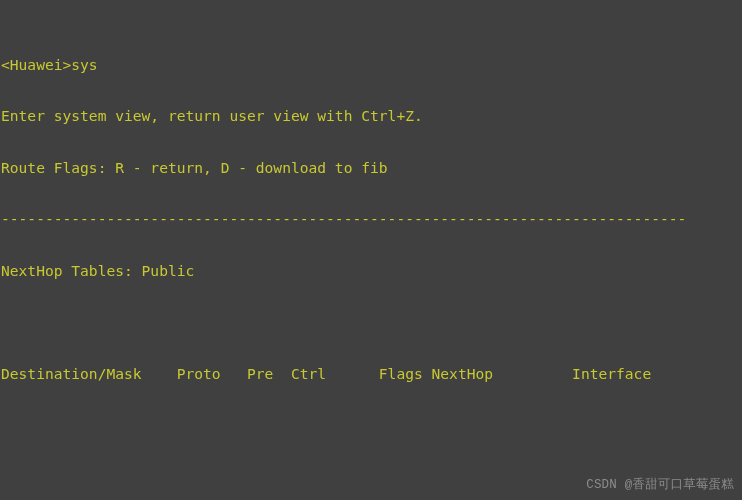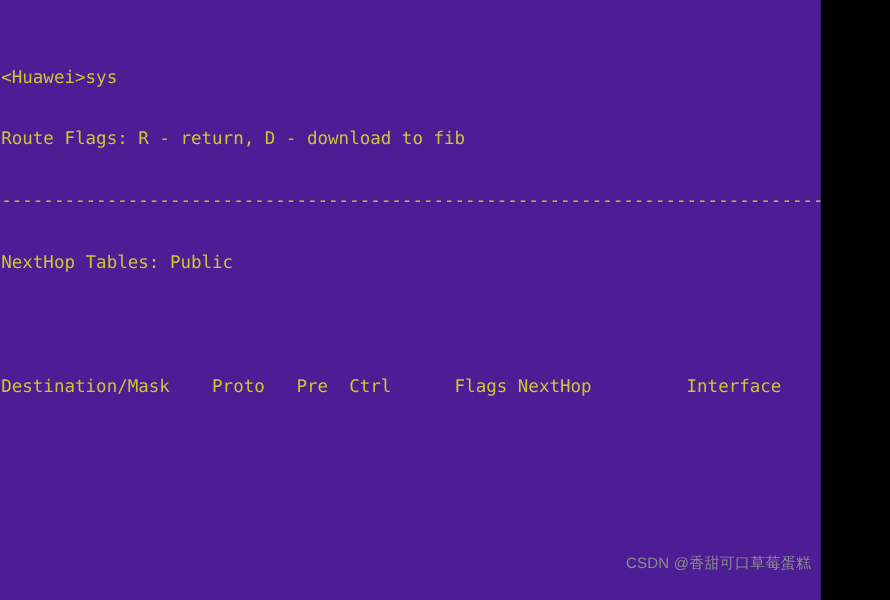--- a/index.html
+++ b/index.html
@@ -2,23 +2,23 @@
 <html><head>
 <meta charset="utf-8">
 <style>
   html, body {
     margin: 0;
     padding: 0;
     background: #000000;
   }
   #terminal {
     position: relative;
-    width: 684px;
+    width: 742px;
     height: 500px;
-    background: #4c1d95;
+    background: #404040;
     overflow: hidden;
     font-family: "DejaVu Sans Mono", "Liberation Mono", monospace;
     font-size: 14.6px;
     line-height: 17.2px;
     letter-spacing: 0px;
     color: #c8c832;
   }
   #screen {
     position: absolute;
     left: 1px;
@@ -34,35 +34,36 @@
     white-space: pre;
     height: 17.2px;
     font-family: "DejaVu Sans Mono", "Liberation Mono", monospace;
   }
   .blankline {
     height: 17.2px;
   }
   #watermark {
     position: absolute;
     right: 8px;
-    bottom: 22px;
-    font-family: Liberation Sans, sans-serif;
+    bottom: 6px;
+    font-family: Liberation Mono, monospace;
     font-size: 12.5px;
     color: #8c8c8c;
     white-space: pre;
     letter-spacing: 0.2px;
   }
 </style>
 </head>
 <body>
 
 <div id="terminal">
   <div id="screen">
 
     <div class="line">&lt;Huawei&gt;sys</div>
+    <div class="line">Enter system view, return user view with Ctrl+Z.</div>
     <div class="line">Route Flags: R - return, D - download to fib</div>
     <div class="line">------------------------------------------------------------------------------</div>
     <div class="line">NextHop Tables: Public</div>
     <div class="blankline"></div>
     <div class="line">Destination/Mask    Proto   Pre  Ctrl      Flags NextHop         Interface</div>
     
 
     
     
     

